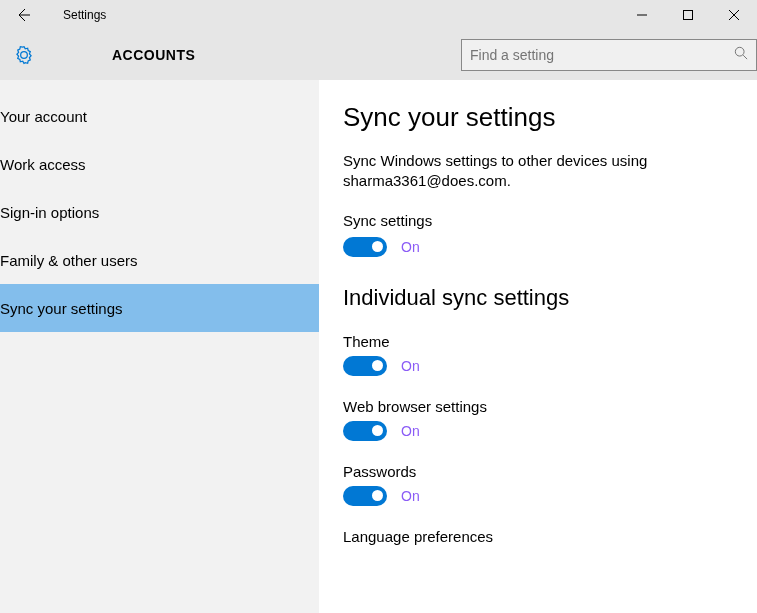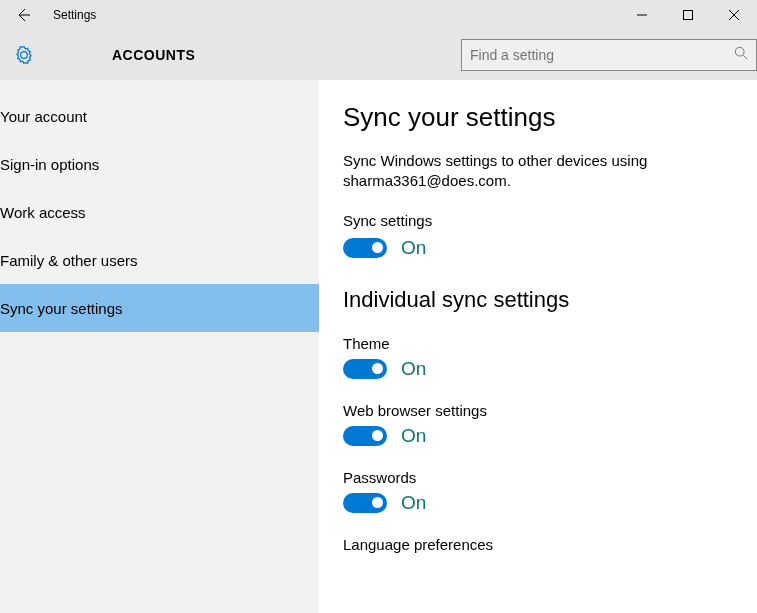--- a/index.html
+++ b/index.html
@@ -1,20 +1,20 @@
 <!DOCTYPE html>
 <html><head>
   <meta charset="utf-8">
   <style>
     * { margin: 0; padding: 0; box-sizing: border-box; font-family: 'Segoe UI', Tahoma, sans-serif; }
     body { width: 757px; height: 613px; overflow: hidden; background: #fff; }
 
     .titlebar { height: 30px; background: #e6e6e6; display: flex; align-items: center; }
     .back-btn { width: 30px; height: 30px; display:flex; align-items:center; justify-content:center; cursor:pointer; margin-left:8px; }
-    .titlebar-title { font-size: 12px; margin-left: 15px; color:#000; }
+    .titlebar-title { font-size: 12px; margin-left: 25px; color:#000; }
     .win-controls { margin-left:auto; display:flex; }
     .win-btn { width: 46px; height: 30px; display:flex; align-items:center; justify-content:center; cursor:pointer; }
 
     .header { height: 50px; background: #e6e6e6; display:flex; align-items:center; padding: 0 0 0 8px; gap: 48px; }
     .gear { width: 24px; height:24px; display:flex; align-items:center; justify-content:center; color:#0078d7; margin-left:4px; }
     .header-section { font-weight:600; font-size:14px; letter-spacing: 0.5px; margin-left: 28px; color:#000; }
     .search-wrap { margin-left:auto; width: 296px; height: 32px; border:1px solid #888; background:#f0f0f0; display:flex; align-items:center; padding: 0 8px; margin-right:0; }
     .search-wrap input { flex:1; border:none; outline:none; background:transparent; font-size:14px; color:#555; }
     .search-icon { color:#666; }
 
@@ -24,21 +24,21 @@
     .sidebar-item.selected { background:#83beec; }
 
     .content { flex:1; padding: 22px 24px 0 24px; overflow:hidden; }
     .content h1 { font-size: 26px; font-weight: 300; margin-bottom: 18px; color:#000; }
     .desc { font-size: 15px; color:#000; line-height: 1.35; margin-bottom: 20px; max-width: 340px; }
     .link { color:#0169b3; font-size:15px; cursor:pointer; margin-bottom: 22px; display:inline-block; }
     .setting-label { font-size:15px; color:#000; margin-bottom: 8px; }
     .toggle-row { display:flex; align-items:center; margin-bottom: 28px; }
     .toggle { width: 44px; height: 20px; border-radius: 10px; background:#0178d4; position:relative; cursor:pointer; }
     .toggle .thumb { width:11px; height:11px; border-radius:50%; background:#fff; position:absolute; right:4px; top:4.5px; }
-    .toggle-state { font-size:19px; margin-left: 14px; color:#0f766e; }
+    .toggle-state { font-size:14px; margin-left: 14px; color:#8b5cf6; }
     .section-h { font-size:22px; font-weight:400; margin-top: 8px; margin-bottom: 22px; color:#000; }
     .group { margin-bottom: 22px; }
     .group .setting-label { margin-bottom: 6px; }
     .group .toggle-row { margin-bottom: 0; }
   </style>
 </head>
 <body>
 
 <div class="titlebar">
   <div class="back-btn">
@@ -84,24 +84,24 @@
     </span>
   </div>
 </div>
 
 <div class="body-wrap">
   <div class="sidebar">
     <div class="sidebar-item">
         <span>Your account</span>
       </div>
     <div class="sidebar-item">
-        <span>Sign-in options</span>
+        <span>Work access</span>
       </div>
     <div class="sidebar-item">
-        <span>Work access</span>
+        <span>Sign-in options</span>
       </div>
     <div class="sidebar-item">
         <span>Family &amp; other users</span>
       </div>
     <div class="sidebar-item selected">
         <span>Sync your settings</span>
       </div>
   </div>
 
   <div class="content">

